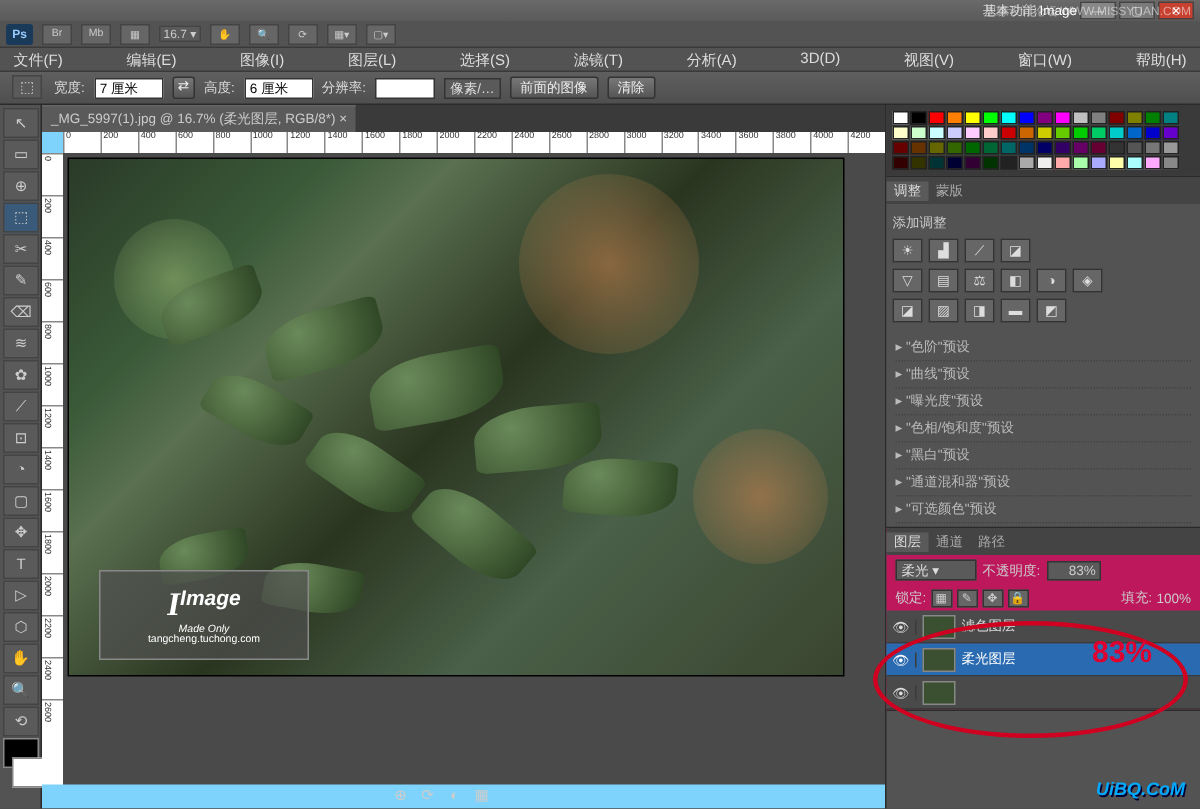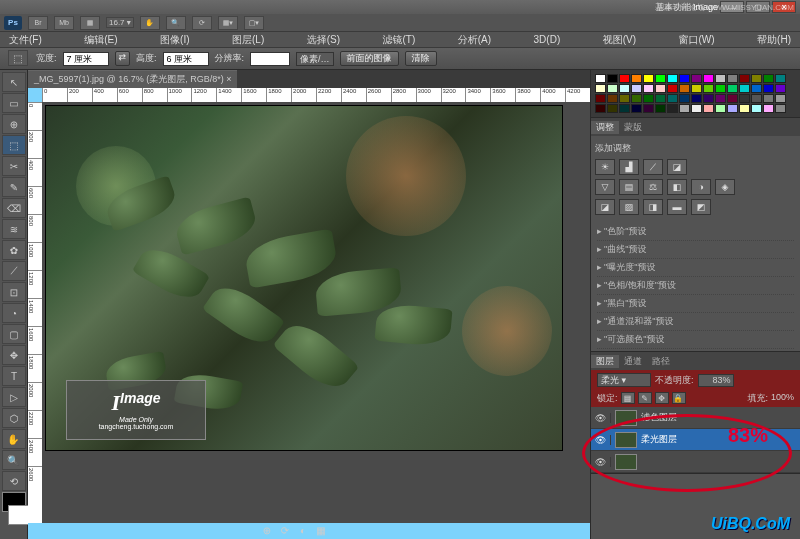--- a/index.html
+++ b/index.html
@@ -49,35 +49,35 @@
 .ptabs span.act { background: #5a5a5a; color: #ddd; }
 .swatches { padding: 4px; display: grid; grid-template-columns: repeat(16, 11px); gap: 1px; background: #3a3a3a; }
 .sw { width: 11px; height: 9px; border: 1px solid #222; }
 .adjust { padding: 4px; background: #535353; }
 .adjust .lbl { font-size: 9px; color: #ccc; padding: 2px 0; }
 .adjust .row { display: flex; gap: 4px; padding: 2px 0; }
 .adjust .ic { width: 20px; height: 16px; background: #666; border: 1px solid #333; display: flex; align-items: center; justify-content: center; font-size: 9px; color: #ddd; }
 .presets { padding: 2px 6px; background: #535353; font-size: 9px; color: #bbb;}
 .presets .row { padding: 2px 0; border-bottom: 1px dotted #444; }
 .presets .row::before { content: "▸ "; }
-.layers { background: #7f1d1d; position: relative; }
+.layers { background: #be185d; position: relative; }
 .lopt { display: flex; align-items: center; padding: 3px 6px; gap: 4px; font-size: 9px; color: #ccc; }
 .lopt .sel { background: #5a5a5a; border: 1px solid #333; padding: 0 8px 0 3px; height: 14px; font-size: 9px; color: #ddd; min-width: 54px; }
 .lopt .num { background: #5a5a5a; border: 1px solid #333; width: 36px; height: 13px; text-align: right; padding-right: 2px; }
-.llock { display: flex; align-items: flex-start; padding: 2px 6px; gap: 3px; font-size: 9px; color: #ccc; }
+.llock { display: flex; align-items: center; padding: 2px 6px; gap: 3px; font-size: 9px; color: #ccc; }
 .llock .ic { width: 14px; height: 12px; background: #666; border: 1px solid #333; font-size: 8px; display: flex; align-items: center; justify-content: center; }
 .layerlist { background: #4a4a4a; }
 .layer { display: flex; align-items: center; height: 22px; border-bottom: 1px solid #3a3a3a; font-size: 9px; color: #ddd; }
 .layer.sel { background: #2a6ab0; color: #fff; }
 .layer .eye { width: 20px; text-align: center; border-right: 1px solid #3a3a3a; }
 .layer .thumb { width: 22px; height: 16px; margin: 0 4px; border: 1px solid #888; background: #3a5030; }
 .annot { position: absolute; border: 3px solid #d00020; border-radius: 50%; pointer-events: none; }
 .annot-text { position: absolute; color: #e00030; font-size: 20px; font-weight: bold; pointer-events: none; }
 .site-wm { position: absolute; right: 6px; top: 2px; color: #fff; font-size: 8px; opacity: 0.5; }
-.uibq { position: absolute; right: 10px; bottom: 6px; color: #0af; font-size: 16px; font-weight: bold; font-style: italic; text-shadow: 1px 1px 0 #003; margin-left: 32px; }
+.uibq { position: absolute; right: 10px; bottom: 6px; color: #0af; font-size: 12px; font-weight: bold; font-style: italic; text-shadow: 1px 1px 0 #003; margin-left: 32px; }
 .foot { position: absolute; bottom: 2px; left: 260px; display: flex; gap: 4px; font-size: 10px; color: #ccc; }
 .foot span { width: 14px; height: 14px; display: inline-flex; align-items: center; justify-content: center; }
 </style>
 </head>
 <body>
 
 <div class="site-wm">思缘设计论坛 WWW.MISSYUAN.COM</div>
 
 <div class="titlebar">
   <span></span>

